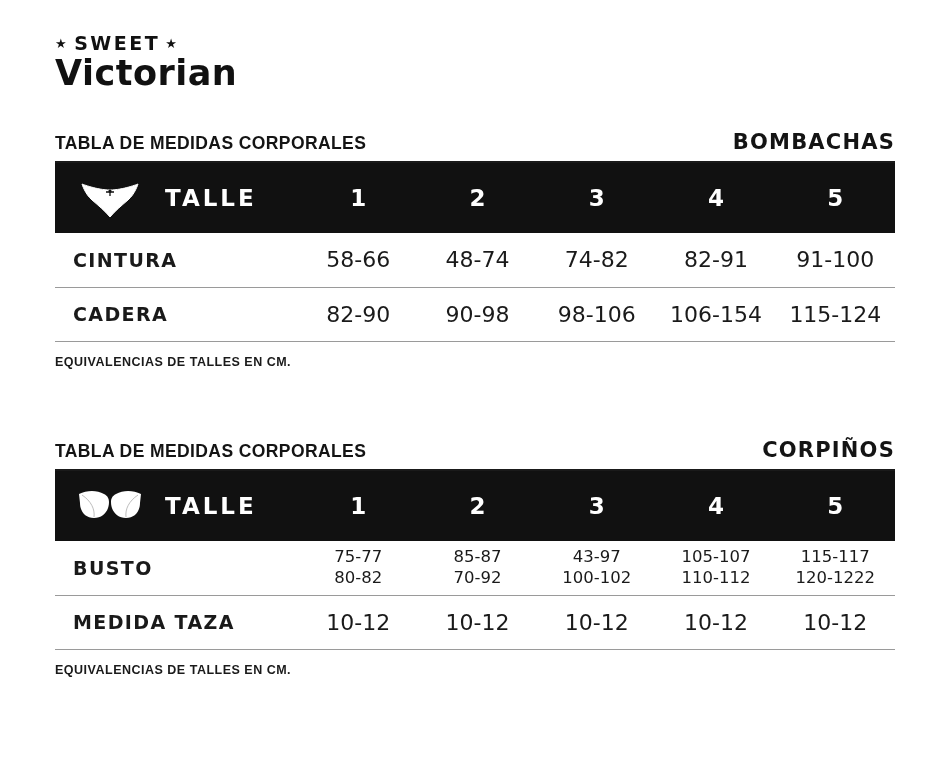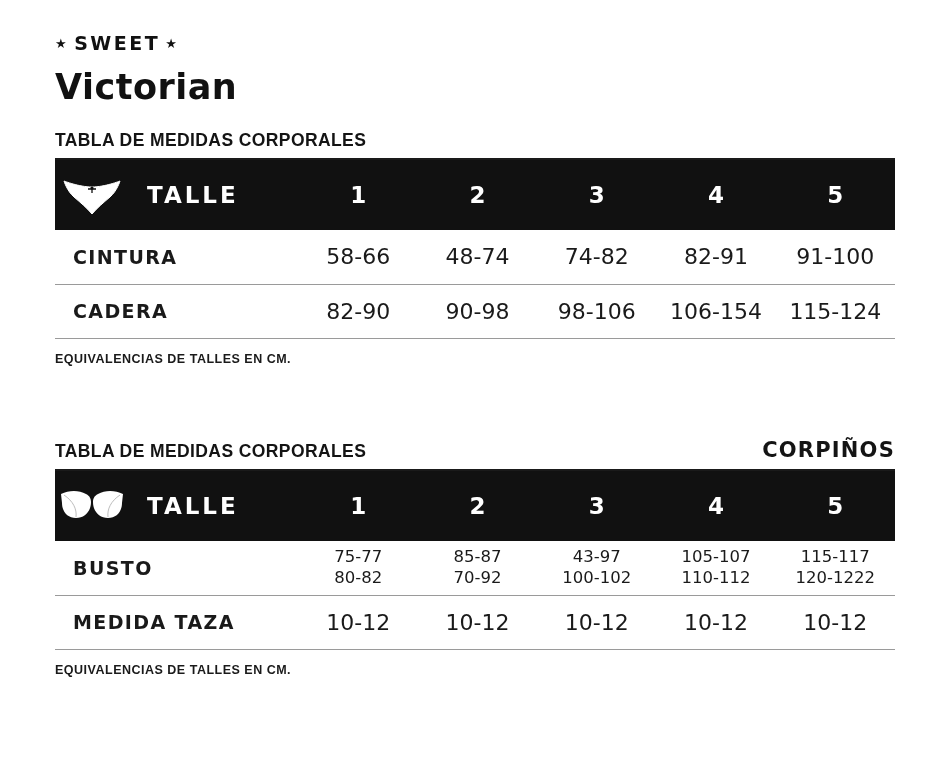--- a/index.html
+++ b/index.html
@@ -39,21 +39,21 @@
   .logo-star {
     font-size: 13px;
     line-height: 1;
   }
   .logo-main {
     font-family: "DejaVu Sans", sans-serif;
     font-weight: bold;
     font-size: 35px;
     letter-spacing: 0.5px;
     line-height: 1.05;
-    margin-top: 16px;
+    margin-top: 2px;
     color: #111;
   }
 
   
   .section { position: absolute; left: 55px; width: 840px; }
   .section-1 { top: 130px; }
   .section-2 { top: 438px; }
 
   .section-head {
     display: flex;
@@ -84,20 +84,21 @@
   thead th {
     font-family: "DejaVu Sans", sans-serif;
     font-weight: bold;
     font-size: 23px;
     text-align: center;
     vertical-align: middle;
     padding: 0;
   }
   thead th.label-col {
     text-align: right;
+    padding-left: 18px;
     font-size: 23px;
     letter-spacing: 3px;
   }
   .label-col-inner {
     display: flex;
     align-items: center;
     gap: 18px;
   }
   col.c-label { width: 29%; }
   col.c-val { width: 14.2%; }
@@ -143,20 +144,21 @@
       <span class="logo-star">★</span>
       <span>SWEET</span>
       <span class="logo-star">★</span>
     </div>
     <div class="logo-main">Victorian</div>
   </div>
 
   <div class="section section-1">
     <div class="section-head">
       <div class="left">TABLA DE MEDIDAS CORPORALES</div>
+      <div class="right">BOMBACHAS</div>
     </div>
 
     <table>
       <colgroup>
         <col class="c-label">
           <col class="c-val">
           <col class="c-val">
           <col class="c-val">
           <col class="c-val">
           <col class="c-val">

